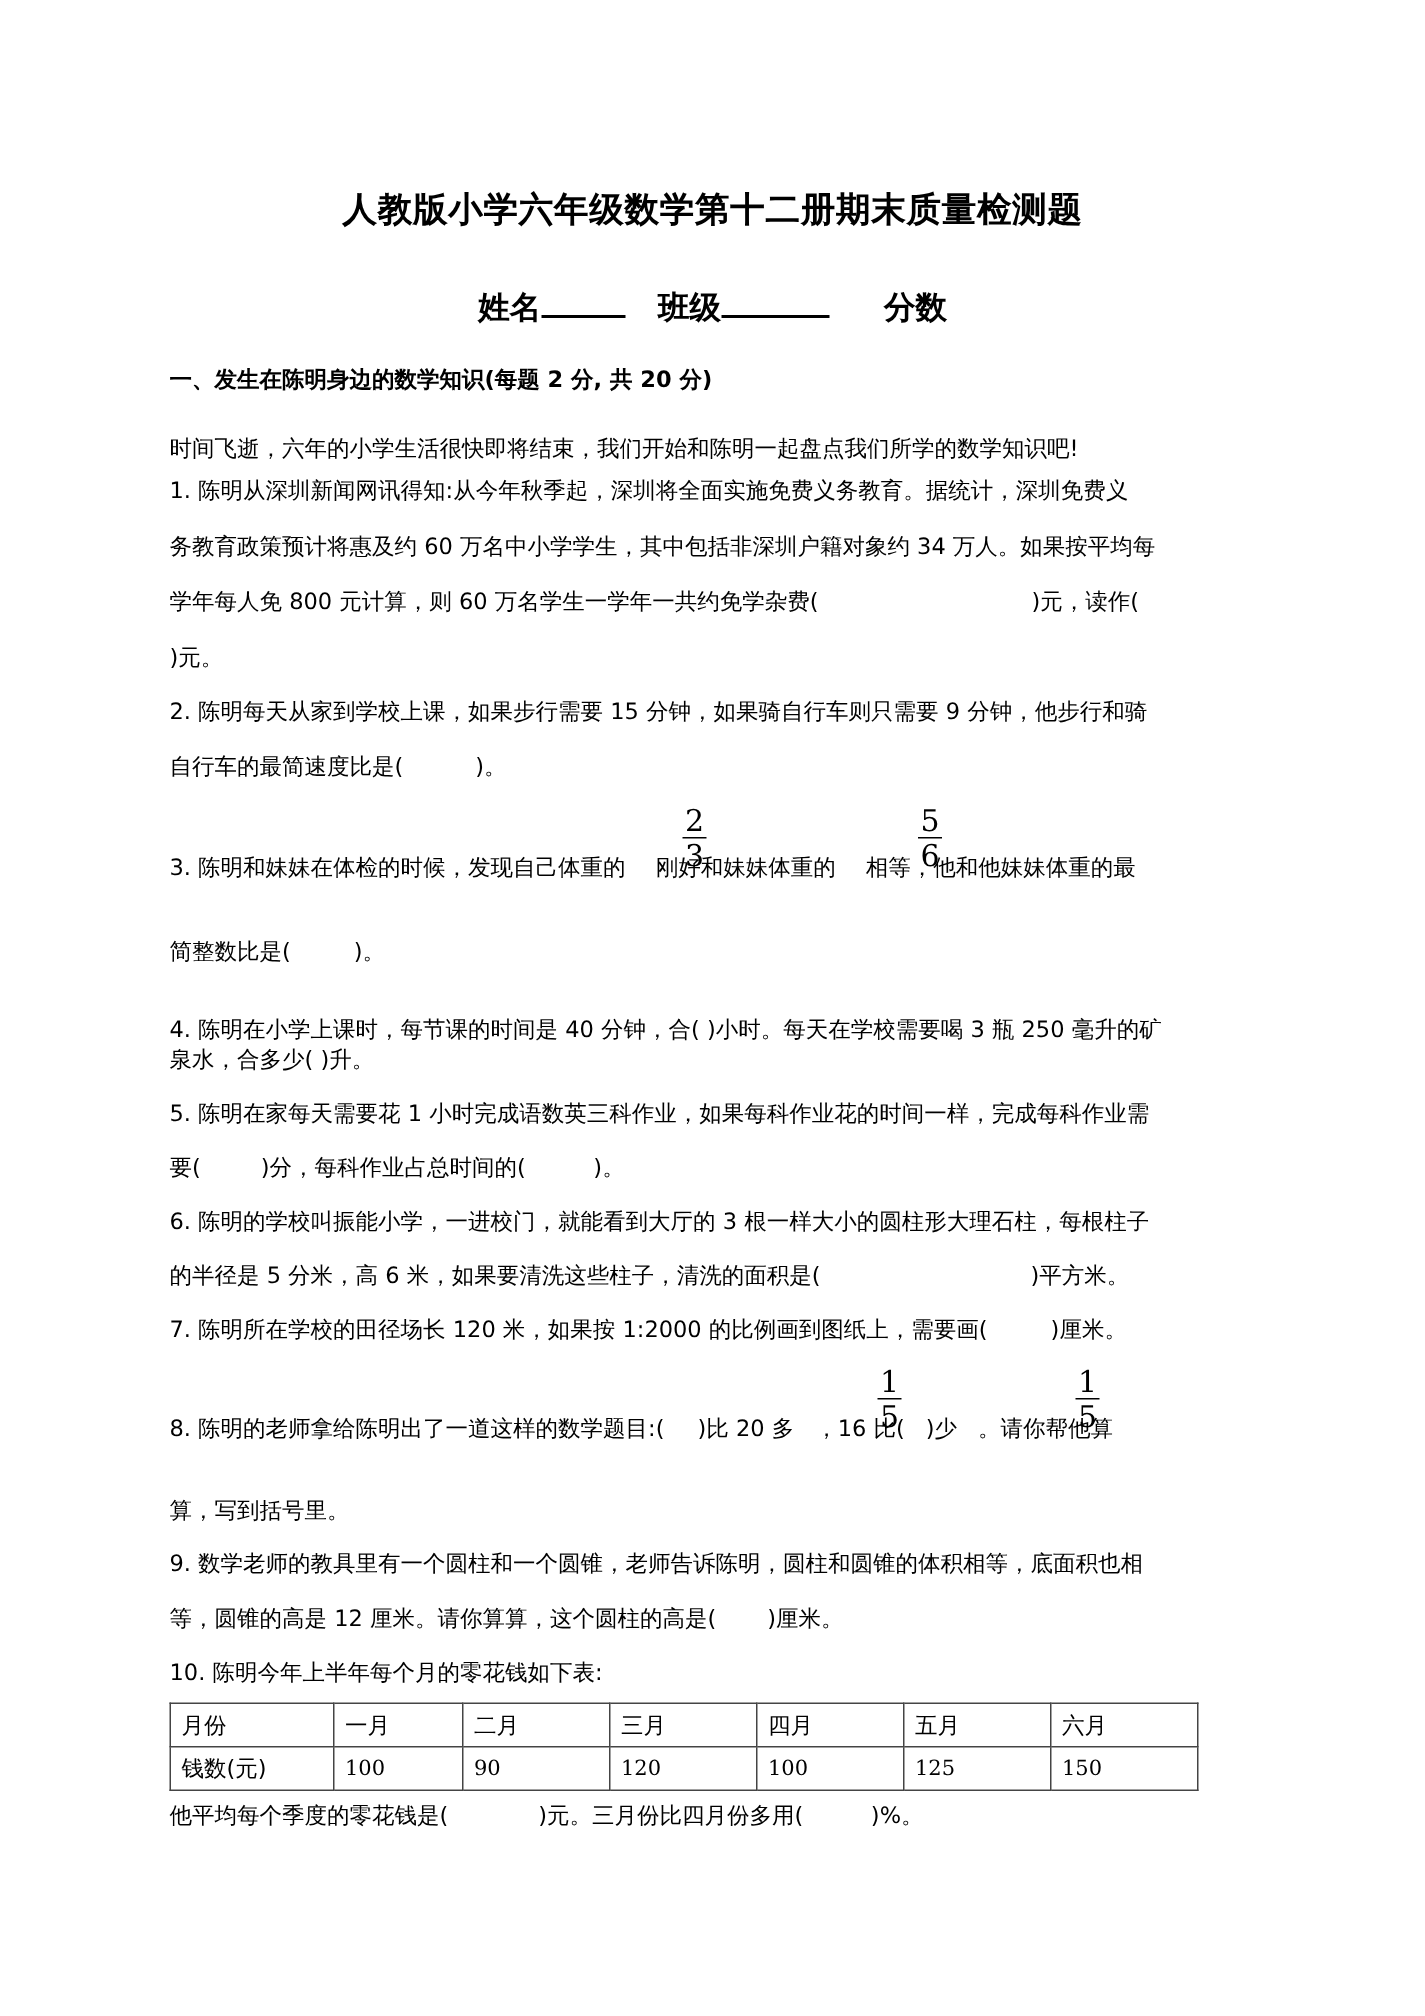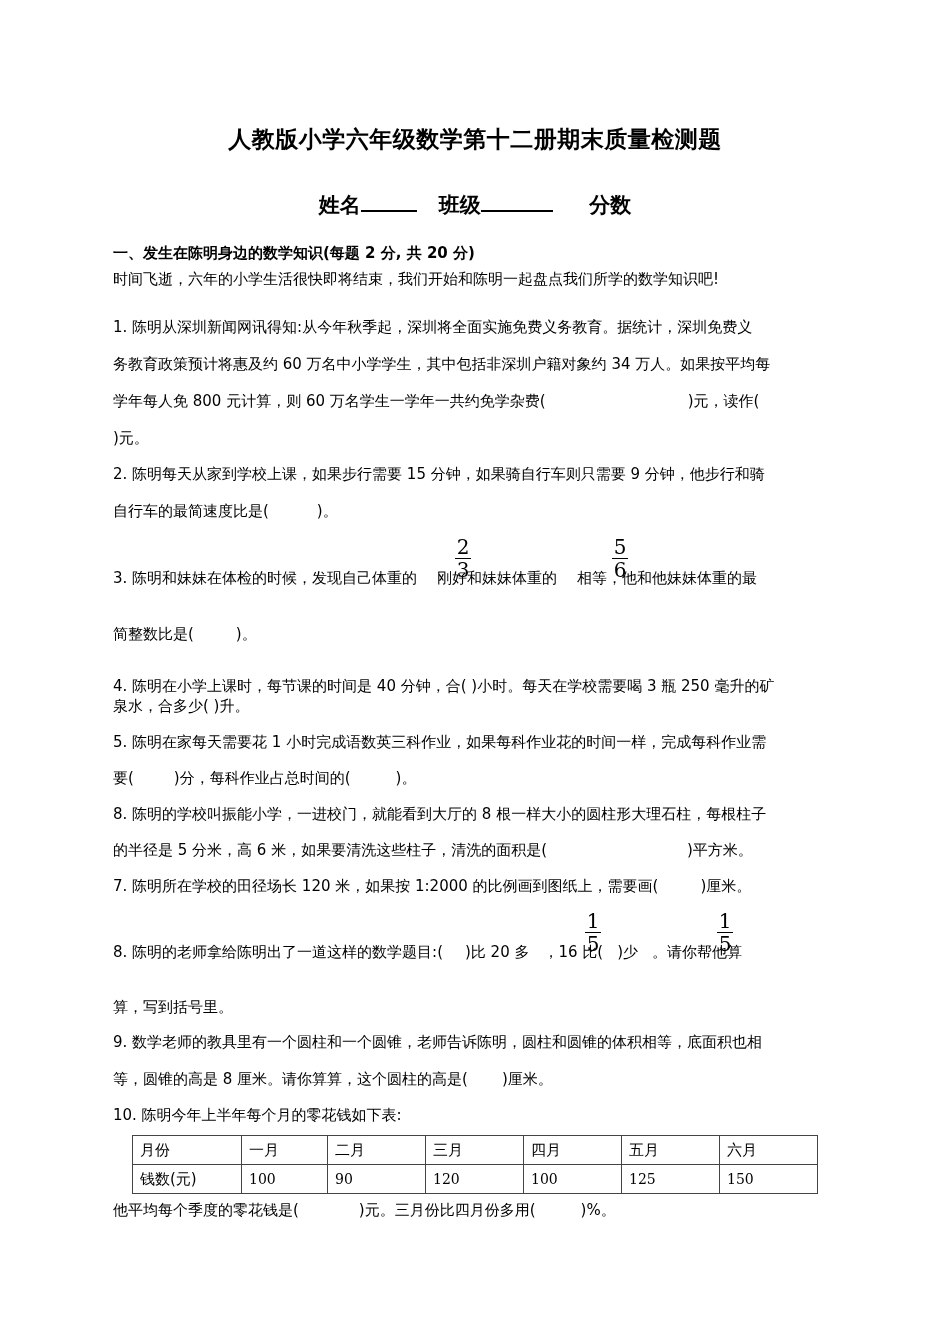--- a/index.html
+++ b/index.html
@@ -8,40 +8,40 @@
   .abs { position:absolute; white-space:nowrap; }
   .title { left:0; width:950px; text-align:center; top:124px; font-size:23px; font-weight:bold; letter-spacing:0.5px; }
   .subtitle { left:0; width:950px; text-align:center; top:190px; font-size:21px; font-weight:bold; }
   .subtitle .blank { display:inline-block; border-bottom:2px solid #000; height:20px; vertical-align:baseline; }
   .section { left:113px; top:244px; font-size:15px; font-weight:bold; }
   .line { left:113px; font-size:15px; }
   .paren { display:inline-block; }
   .frac { position:absolute; font-family:"DejaVu Serif", serif; font-size:20px; text-align:center; width:16px; }
   .frac .n { display:block; line-height:22px; border-bottom:1px solid #000; }
   .frac .d { display:block; line-height:22px; }
-  table.money { position:absolute; left:113px; top:1135px; border-collapse:collapse; font-size:15px;margin-left:19px; }
+  table.money { position:absolute; left:113px; top:1135px; border-collapse:collapse; font-size:15px; }
   table.money td { border:1px solid #444; height:28px; padding:0 0 0 7px; vertical-align:middle; }
   table.money td.v { font-family:"DejaVu Serif", serif; font-size:14px; }
 </style>
 </head>
 <body>
 
 <div>
 
   <div class="abs title">人教版小学六年级数学第十二册期末质量检测题</div>
 
   <div class="abs subtitle">
     <span>姓名</span><span class="blank" style="width:56px"></span>
     &nbsp;&nbsp;<span>班级</span><span class="blank" style="width:72px"></span>
     &nbsp;&nbsp;&nbsp;&nbsp;<span>分数</span>
   </div>
 
   <div class="abs section">一、发生在陈明身边的数学知识(每题 2 分, 共 20 分)</div>
 
-  <div class="abs line" style="top:270px">时间飞逝，六年的小学生活很快即将结束，我们开始和陈明一起盘点我们所学的数学知识吧!</div>
+  <div class="abs line" style="top:290px">时间飞逝，六年的小学生活很快即将结束，我们开始和陈明一起盘点我们所学的数学知识吧!</div>
 
   <div>
     <div class="abs line" style="top:318px">1. 陈明从深圳新闻网讯得知:从今年秋季起，深圳将全面实施免费义务教育。据统计，深圳免费义</div>
     <div class="abs line" style="top:355px">务教育政策预计将惠及约 60 万名中小学学生，其中包括非深圳户籍对象约 34 万人。如果按平均每</div>
     <div class="abs line" style="top:392px">
       <span>学年每人免 800 元计算，则 60 万名学生一学年一共约免学杂费(</span><span class="paren" style="width:142px"></span><span>)元，读作(</span>
     </div>
     <div class="abs line" style="top:429px">)元。</div>
   </div>
 
@@ -75,21 +75,21 @@
   </div>
 
   <div>
     <div class="abs line" style="top:733px">5. 陈明在家每天需要花 1 小时完成语数英三科作业，如果每科作业花的时间一样，完成每科作业需</div>
     <div class="abs line" style="top:769px">
       <span>要(</span><span class="paren" style="width:40px"></span><span>)分，每科作业占总时间的(</span><span class="paren" style="width:45px"></span><span>)。</span>
     </div>
   </div>
 
   <div>
-    <div class="abs line" style="top:805px">8. 陈明的学校叫振能小学，一进校门，就能看到大厅的 8 根一样大小的圆柱形大理石柱，每根柱子</div>
+    <div class="abs line" style="top:805px">6. 陈明的学校叫振能小学，一进校门，就能看到大厅的 3 根一样大小的圆柱形大理石柱，每根柱子</div>
     <div class="abs line" style="top:841px">
       <span>的半径是 5 分米，高 6 米，如果要清洗这些柱子，清洗的面积是(</span><span class="paren" style="width:140px"></span><span>)平方米。</span>
     </div>
   </div>
 
   <div>
     <div class="abs line" style="top:877px">
       <span>7. 陈明所在学校的田径场长 120 米，如果按 1:2000 的比例画到图纸上，需要画(</span><span class="paren" style="width:42px"></span><span>)厘米。</span>
     </div>
   </div>
@@ -105,21 +105,21 @@
     <div class="frac" style="left:717px;top:910px">
       <span class="n">1</span>
       <span class="d">5</span>
     </div>
     <div class="abs line" style="top:998px">算，写到括号里。</div>
   </div>
 
   <div>
     <div class="abs line" style="top:1033px">9. 数学老师的教具里有一个圆柱和一个圆锥，老师告诉陈明，圆柱和圆锥的体积相等，底面积也相</div>
     <div class="abs line" style="top:1070px">
-      <span>等，圆锥的高是 8 厘米。请你算算，这个圆柱的高是(</span><span class="paren" style="width:34px"></span><span>)厘米。</span>
+      <span>等，圆锥的高是 12 厘米。请你算算，这个圆柱的高是(</span><span class="paren" style="width:34px"></span><span>)厘米。</span>
     </div>
   </div>
 
   <div>
     <div class="abs line" style="top:1106px">10. 陈明今年上半年每个月的零花钱如下表:</div>
 
     <table class="money">
       <tbody>
           <tr>
         <td style="width:101px">月份</td>

